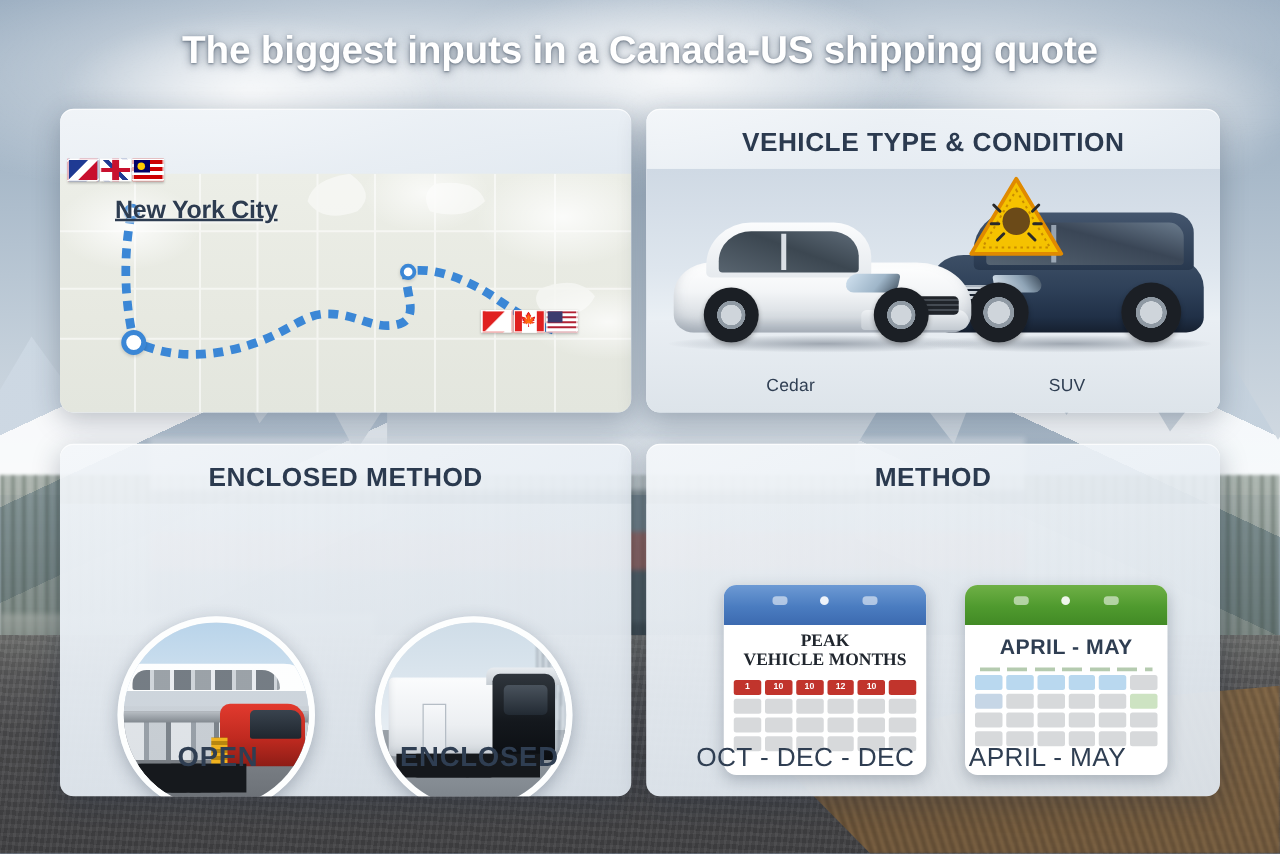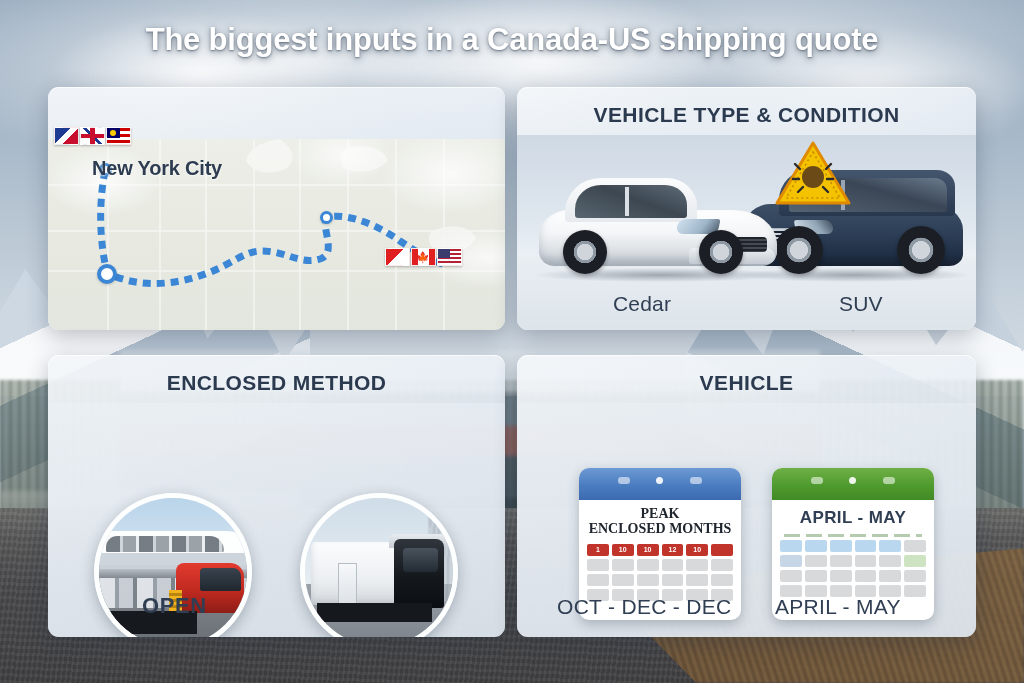--- a/index.html
+++ b/index.html
@@ -135,20 +135,21 @@
   }
   #node-vancouver { left: 49px;  top: 125px; width: 20px; height: 20px; }
   #node-nyc       { left: 51px;  top: 24px;  width: 13px; height: 13px; border-width: 3px; }
   #node-mid       { left: 272px; top: 72px;  width: 13px; height: 13px; border-width: 3px; }
 
   .map-label {
     position: absolute; color: #2d3c50; font-weight: bold;
     font-size: 20px; letter-spacing: -.2px;
     text-shadow: 0 1px 2px rgba(255,255,255,.85);
     white-space: nowrap;
+    text-decoration: underline;
   }
   #label-nyc { left: 44px; top: 18px; }
   #label-van { left: 240px; top: 138px; }
 
   .flagstack { position: absolute; display: flex; gap: 1px; }
   #flags-nyc { left: 6px; top: -12px; }
   #flags-van { left: 337px; top: 109px; }
   .flag {
     width: 25px; height: 18px; border: 1px solid rgba(255,255,255,.9);
     box-shadow: 0 1px 2px rgba(0,0,0,.25); position: relative; overflow: hidden;
@@ -291,21 +292,21 @@
   #sedan-shadow { left: 18px; width: 250px; }
   #suv-shadow   { left: 222px; width: 230px; }
 
   .warn-triangle {
     position: absolute; left: 257px; top: 4px; width: 78px; height: 70px; z-index: 6;
   }
   .warn-triangle svg { width: 100%; height: 100%; display: block; }
 
   .veh-label {
     position: absolute; bottom: 14px; color: #2f3e52;
-    font-size: 21px; letter-spacing: .2px;
+    font-size: 14px; letter-spacing: .2px;
   }
   #veh-label-1 { left: 96px; }
   #veh-label-2 { left: 322px; }
 
   
   .transport-bg {
     position: absolute; left: 0; right: 0; top: 48px; bottom: 0;
     background: linear-gradient(175deg, rgba(236,241,246,.6), rgba(220,228,236,.55));
   }
   .circle-photo {
@@ -622,38 +623,39 @@
           <div class="et-trailer"></div>
           <div class="et-door"></div>
           <div class="et-canopy"></div>
           <div class="et-cab"></div>
           <div class="et-cab-glass"></div>
           <div class="et-wheels"></div>
         </div>
       </div>
 
       <div class="transport-label" id="transport-label-open">OPEN</div>
+      <div class="transport-label" id="transport-label-enclosed">ENCLOSED</div>
     </div>
     <div class="card-title">ENCLOSED METHOD</div>
   </div>
 
   <div class="card" id="card-timing">
     <div class="timing-bg">
 
       <div class="calendar" id="calendar-peak">
         <div class="cal-header" id="cal-header-peak">
           <div class="cal-rings">
             <div class="cal-ring"></div>
             <div class="cal-ring dot"></div>
             <div class="cal-ring"></div>
           </div>
         </div>
         <div class="cal-title">
           <div>PEAK</div>
-          <div>ENCLOSED MONTHS</div>
+          <div>VEHICLE MONTHS</div>
         </div>
         <div class="cal-grid">
           <div class="cal-cell red">1</div>
           <div class="cal-cell red">10</div>
           <div class="cal-cell red">10</div>
           <div class="cal-cell red">12</div>
           <div class="cal-cell red">10</div>
           <div class="cal-cell red"></div>
           <div class="cal-cell"></div>
           <div class="cal-cell"></div>
@@ -710,16 +712,16 @@
           <div class="cal-cell"></div>
           <div class="cal-cell"></div>
           <div class="cal-cell"></div>
           <div class="cal-cell"></div>
         </div>
       </div>
 
       <div class="timing-label" id="timing-label-1">OCT - DEC - DEC</div>
       <div class="timing-label" id="timing-label-2">APRIL - MAY</div>
     </div>
-    <div class="card-title">VEHICLE</div>
+    <div class="card-title">METHOD</div>
   </div>
 
 </div>
 
 </body></html>

